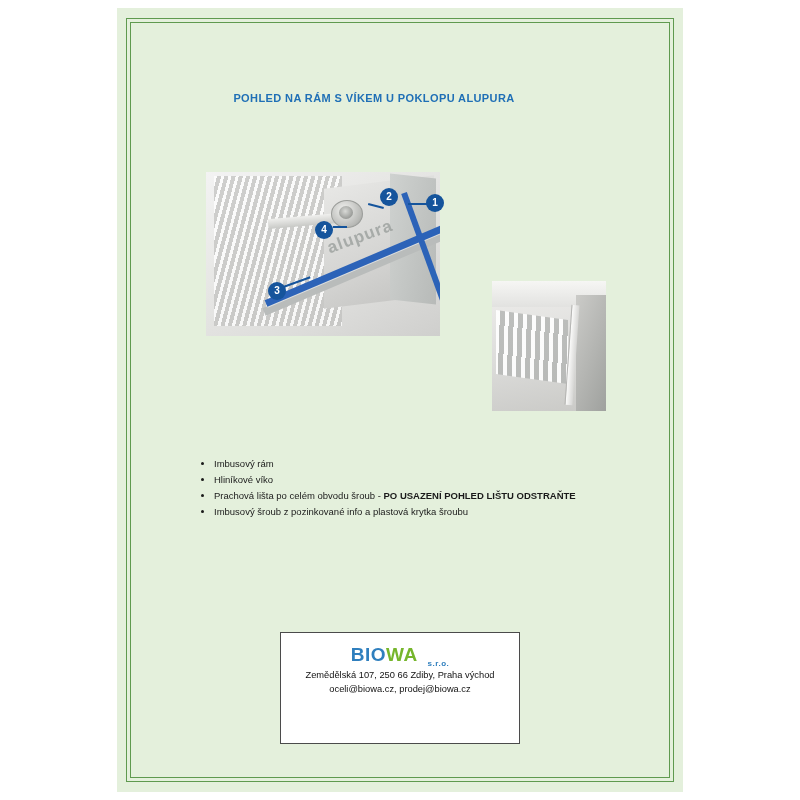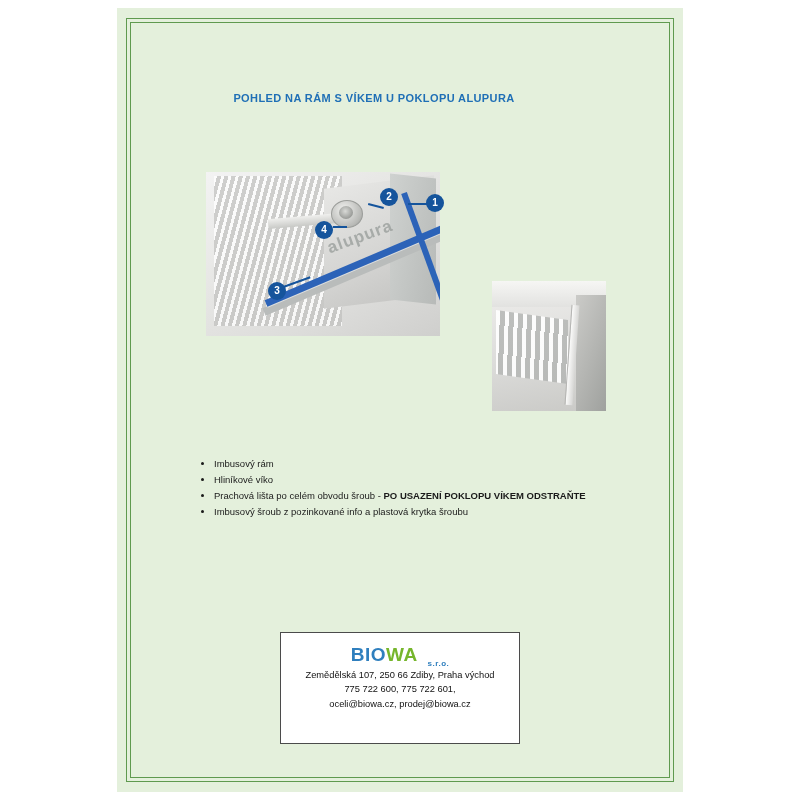--- a/index.html
+++ b/index.html
@@ -315,27 +315,26 @@
     <div class="pd-top"></div>
     <div class="pd-ribs"></div>
     <div class="pd-dark"></div>
     <div class="pd-bar"></div>
   </div>
 
   <div class="bullets">
     <ul>
       <li><span>Imbusový rám</span></li>
       <li><span>Hliníkové víko</span></li>
-      <li><span>Prachová lišta po celém obvodu šroub - </span><strong>PO USAZENÍ POKLOPU VÍKEM ODSTRAŇTE</strong></li>
+      <li><span>Prachová lišta po celém obvodu šroub - </span><strong>PO USAZENÍ POHLED LIŠTU ODSTRAŇTE</strong></li>
       <li><span>Imbusový šroub z pozinkované info a plastová krytka šroubu</span></li>
     </ul>
   </div>
 
   <div class="footer-box">
     <div class="logo"><span class="b">B</span><span class="i">I</span><span class="o">O</span><span class="w">W</span><span class="a">A</span><span class="sro">s.r.o.</span></div>
     <div class="footer-lines">
       <div class="footer-line">Zemědělská 107, 250 66 Zdiby, Praha východ</div>
-      <div class="footer-line">775 722 600, 775 722 601,</div>
       <div class="footer-line">oceli@biowa.cz, prodej@biowa.cz</div>
     </div>
   </div>
 
 </div>
 
 </body></html>

